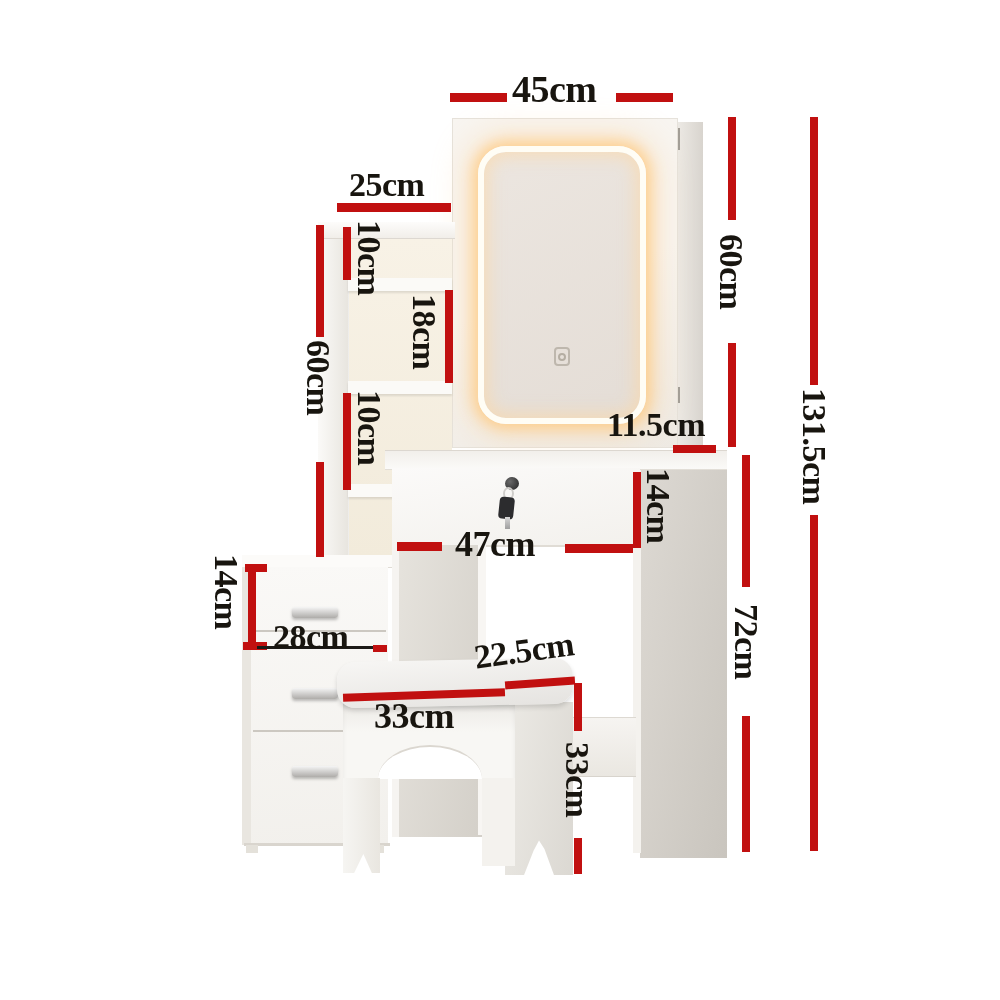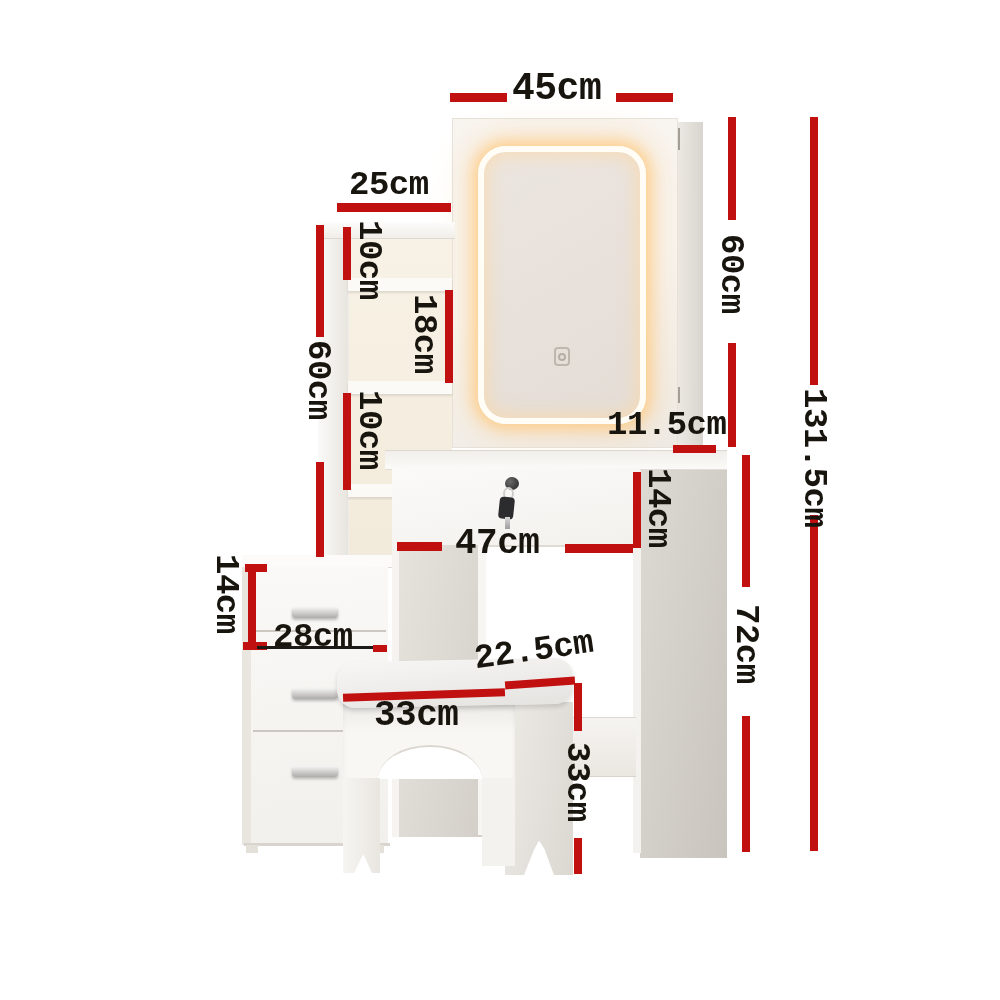--- a/index.html
+++ b/index.html
@@ -1,17 +1,17 @@
 <!DOCTYPE html>
 <html><head>
 <meta charset="utf-8">
 <style>
   html,body{margin:0;padding:0;background:#ffffff;}
   .scene{position:relative;width:1000px;height:936px;background:#ffffff;overflow:hidden;
-         font-family:Liberation Mono, monospace;}
+         font-family:Liberation Serif, serif;}
 
   
   .seg{position:absolute;background:#c11010;}
   .lbl{position:absolute;font-size:34px;font-weight:600;color:#18150f;line-height:1;white-space:nowrap;letter-spacing:-0.5px;}
   .vlbl{writing-mode:vertical-rl;text-orientation:mixed;}
   .blkline{position:absolute;background:#1c1a17;}
 
   
   .d45l{left:450px;top:93px;width:57px;height:9px;}
   .d45r{left:616px;top:93px;width:57px;height:9px;}

